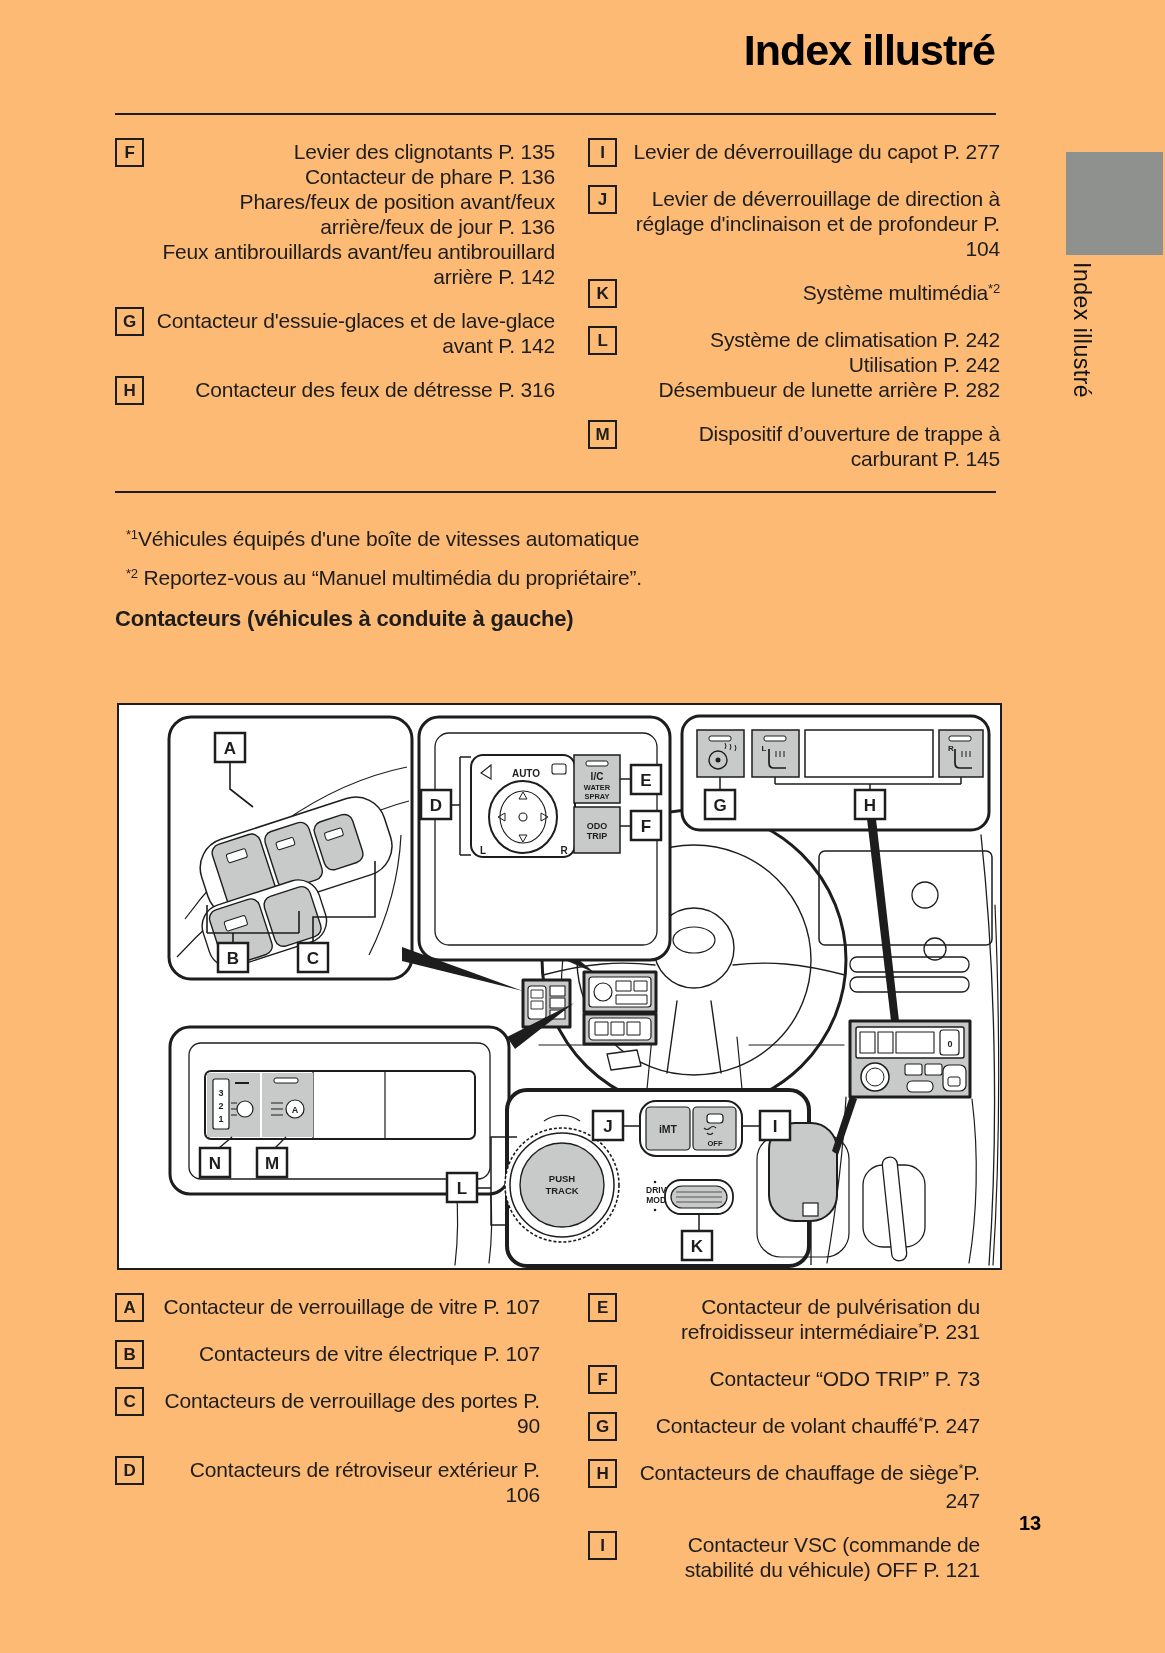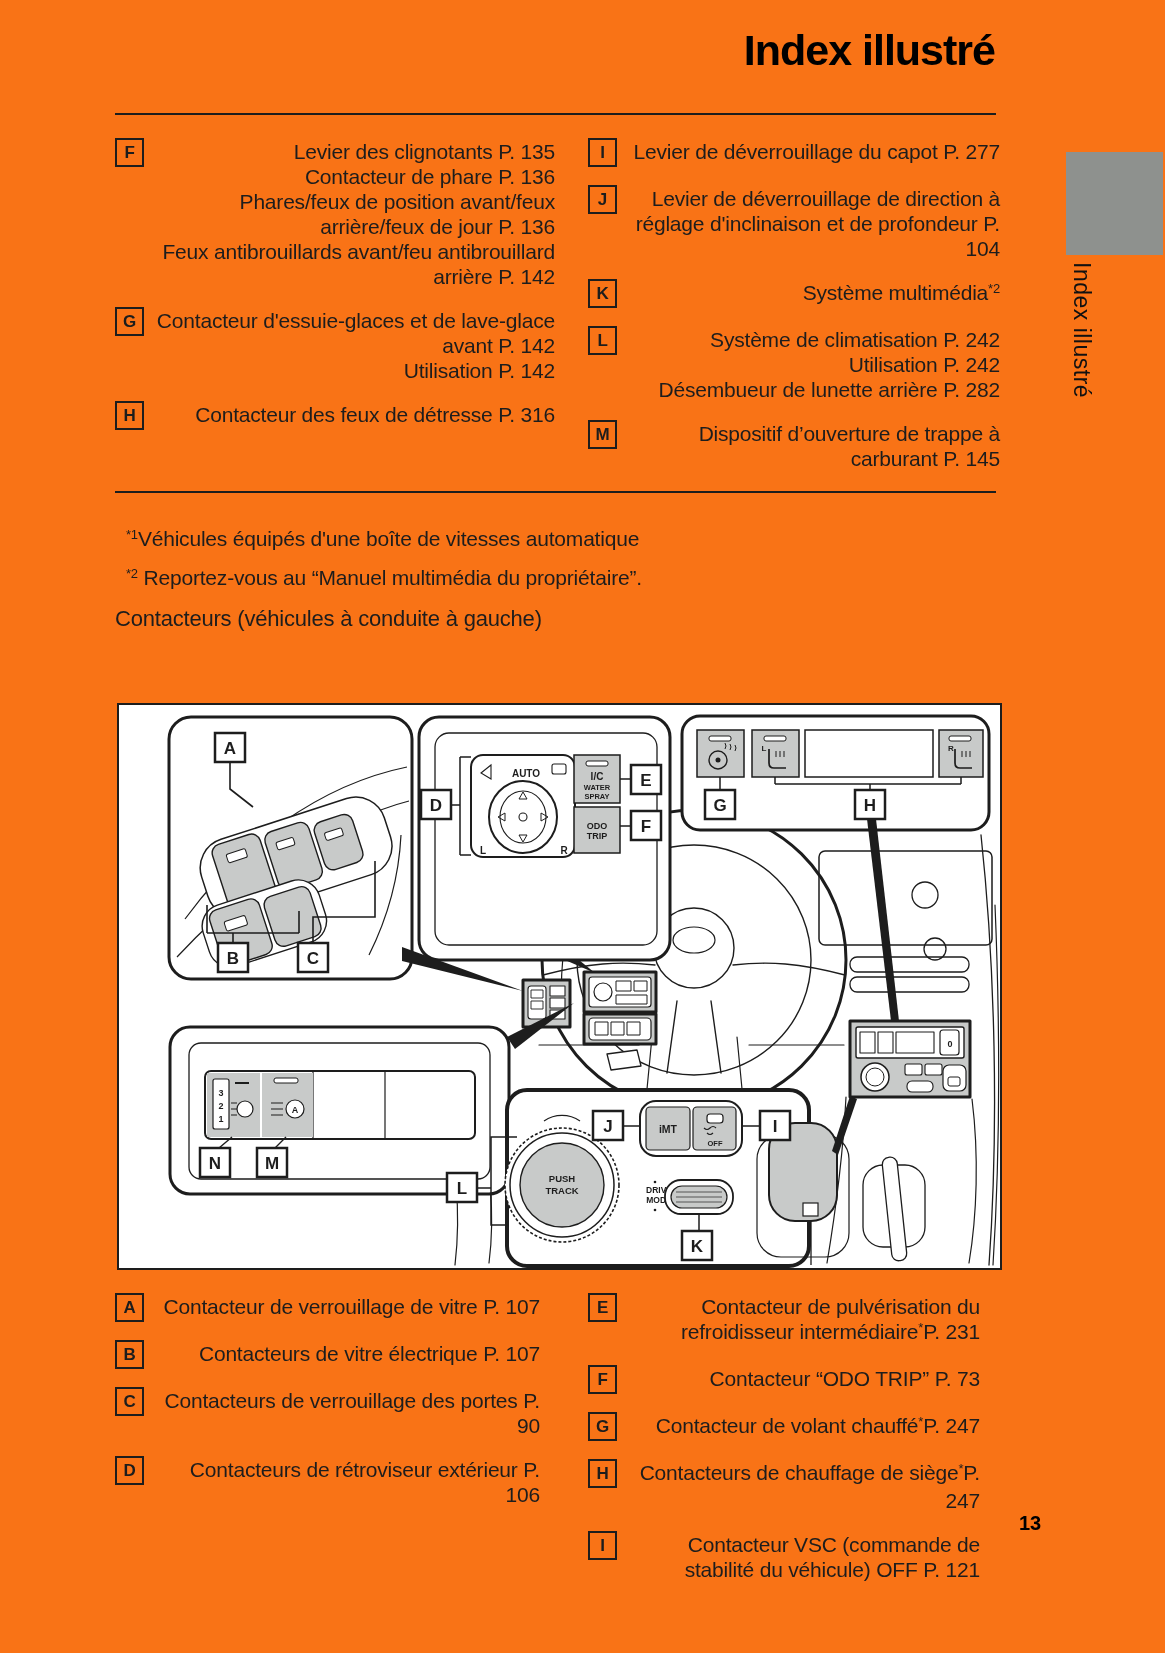--- a/index.html
+++ b/index.html
@@ -1,16 +1,16 @@
 <!DOCTYPE html>
 <html><head>
 <meta charset="utf-8">
 <style>
   html,body{margin:0;padding:0;background:#e8e8e8;}
-  #page{position:relative;width:1165px;height:1653px;background:#f97316;
+  #page{position:relative;width:1165px;height:1653px;background:#fdba74;
         font-family:"Liberation Sans",sans-serif;color:#1d1d1d;overflow:hidden;}
   .title{position:absolute;top:26px;left:115px;width:880px;text-align:right;
          font-size:43px;font-weight:800;letter-spacing:-1px;color:#000;}
   .rule{position:absolute;left:115px;width:881px;height:2px;background:#1d1d1d;}
   .rule1{top:113px;} .rule2{top:491px;}
   .col{position:absolute;}
   .toplist-left{top:137px;left:115px;width:465px;}
   .toplist-right{top:137px;left:588px;width:412px;}
   .bottomlist-left{top:1292px;left:115px;width:462px;}
   .bottomlist-right{top:1292px;left:588px;width:425px;}
@@ -19,21 +19,21 @@
         display:flex;align-items:center;justify-content:center;font-weight:700;font-size:17px;margin-top:1px;}
   .itext{padding-top:2px;text-align:right;}
   .toplist-left .itext{width:400px;}
   .toplist-right .itext{width:372px;}
   .bottomlist-left .itext{width:385px;}
   .bottomlist-right .itext{width:352px;}
   .nowrap{white-space:nowrap;}
   .sup{font-size:13px;position:relative;top:-7px;}
   .footnote{position:absolute;left:126px;font-size:21px;letter-spacing:-0.2px;}
   .fn1{top:527px;} .fn2{top:566px;}
-  .heading{position:absolute;top:606px;left:115px;font-size:22px;font-weight:400;letter-spacing:-0.2px;}
+  .heading{position:absolute;top:606px;left:115px;font-size:22px;font-weight:700;letter-spacing:-0.2px;}
   .diagram{position:absolute;top:703px;left:117px;width:885px;height:567px;
            box-sizing:border-box;border:2px solid #1d1d1d;background:#fff;}
   .pagenum{position:absolute;top:1512px;left:1000px;width:60px;text-align:center;
            font-size:20px;font-weight:700;color:#000;}
   .tab{position:absolute;top:152px;left:1066px;width:97px;height:103px;background:#8e918e;}
   .vlabel{position:absolute;top:262px;left:1068px;height:170px;writing-mode:vertical-rl;
           font-size:23px;letter-spacing:0.5px;color:#111;}
   svg{display:block;font-family:"Liberation Sans",sans-serif;}
   .lb{fill:#ffffff;stroke:#1d1d1d;stroke-width:2.5;}
   .lt{fill:#1d1d1d;stroke:none;font-weight:700;font-size:17px;text-anchor:middle;}
@@ -54,21 +54,20 @@
         <div>Levier des clignotants P. 135</div>
         <div>Contacteur de phare P. 136</div>
         <div>Phares/feux de position avant/feux arrière/feux de jour P. 136</div>
         <div>Feux antibrouillards avant/feu antibrouillard arrière P. 142</div>
       </div>
     </div>
     <div class="item">
       <span class="kbox">G</span>
       <div class="itext">
         <div>Contacteur d'essuie-glaces et de lave-glace avant P. 142</div>
-        <div>Utilisation P. 142</div>
       </div>
     </div>
     <div class="item">
       <span class="kbox">H</span>
       <div class="itext">
         <div>Contacteur des feux de détresse P. 316</div>
       </div>
     </div>
   </div>
 

